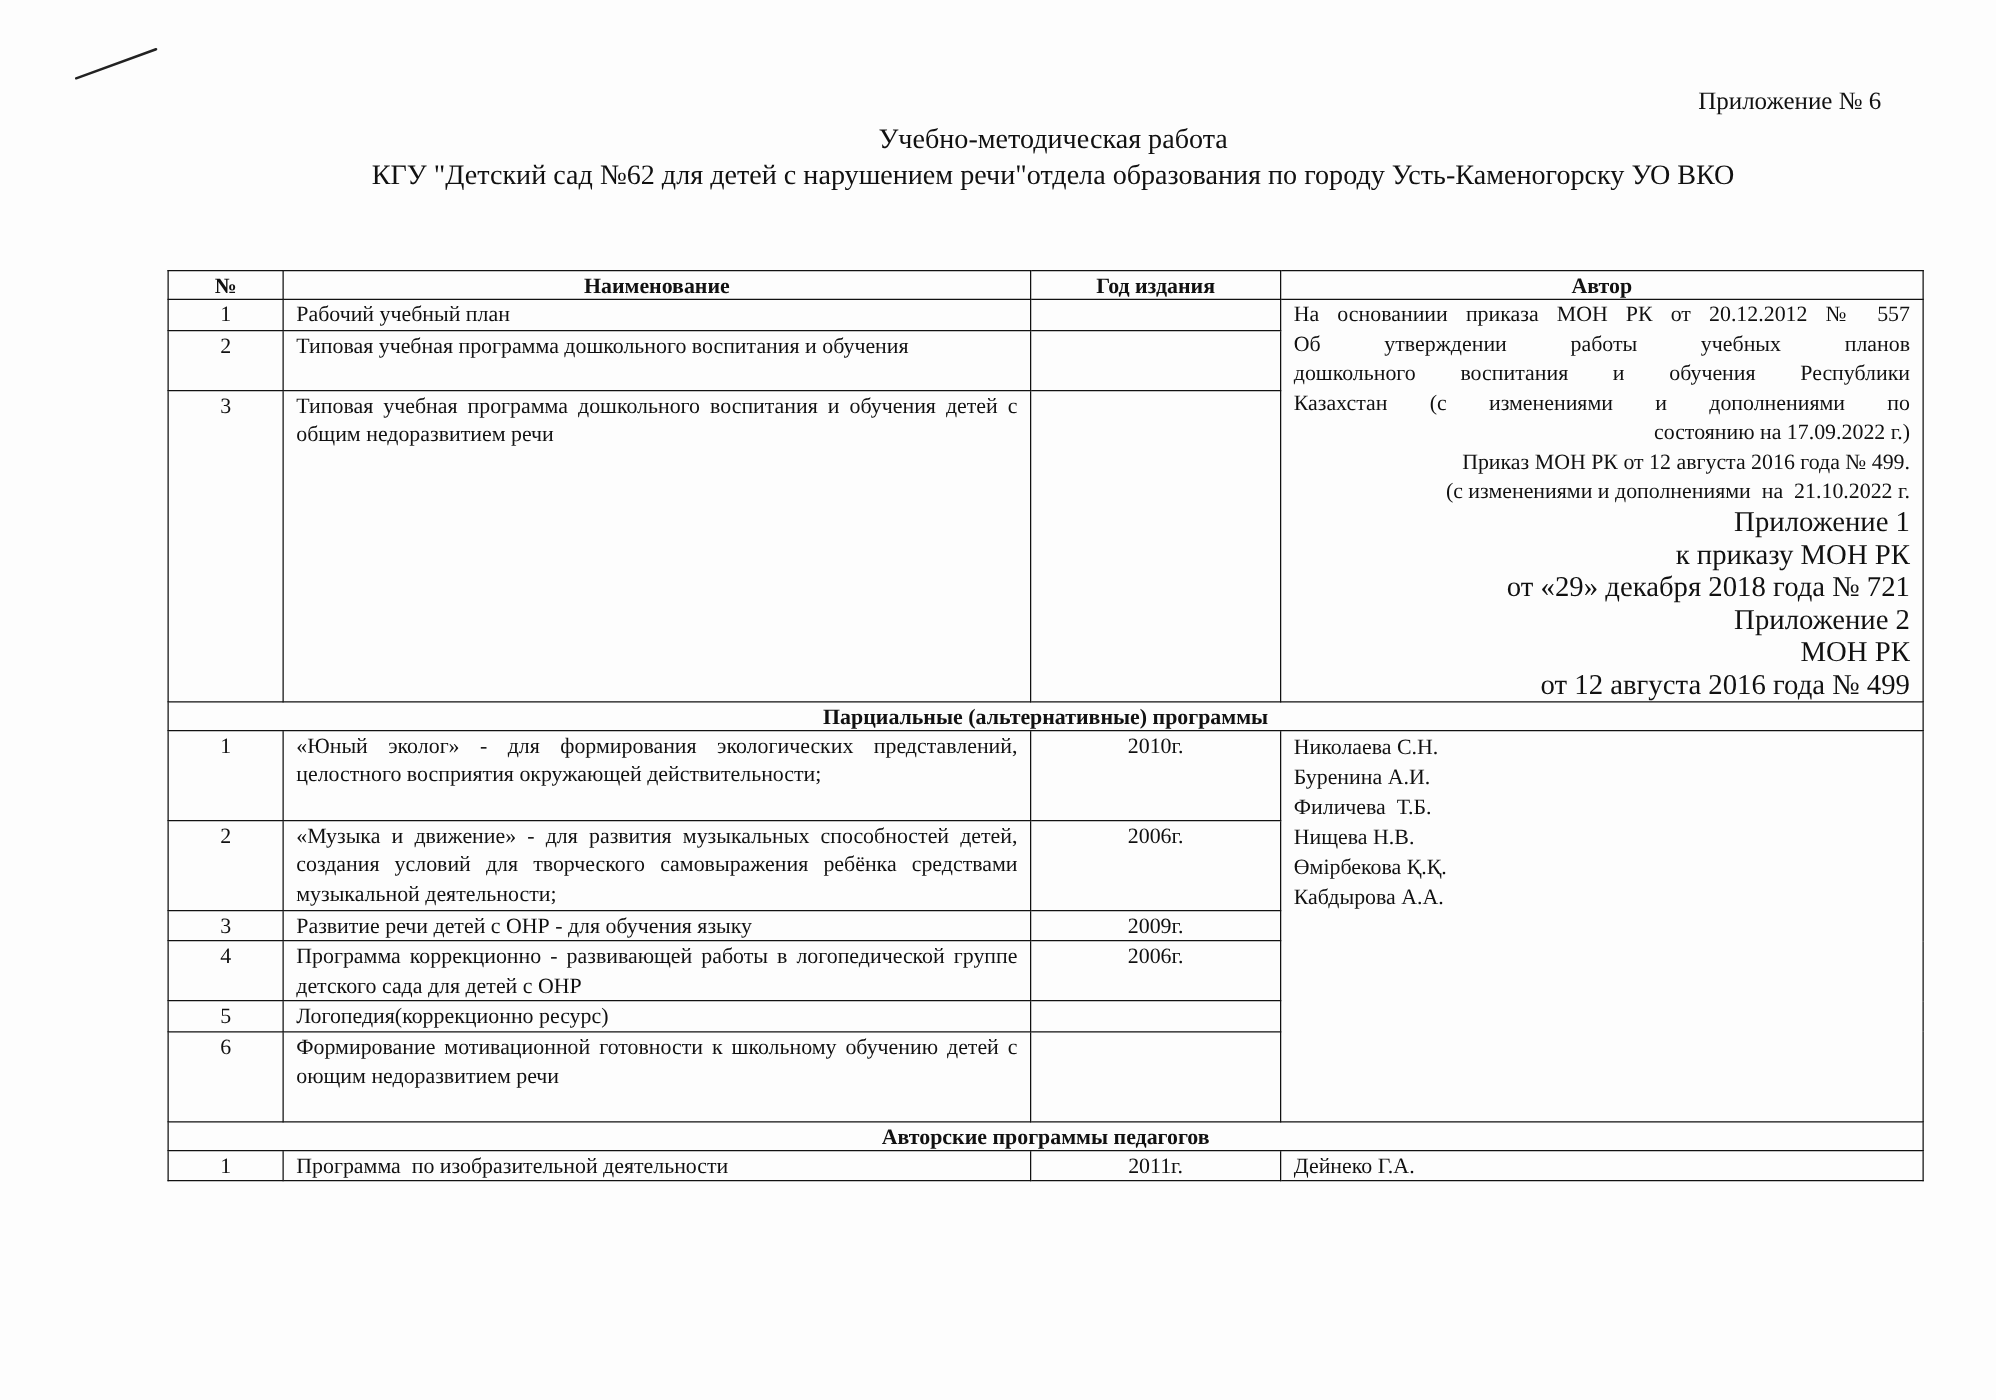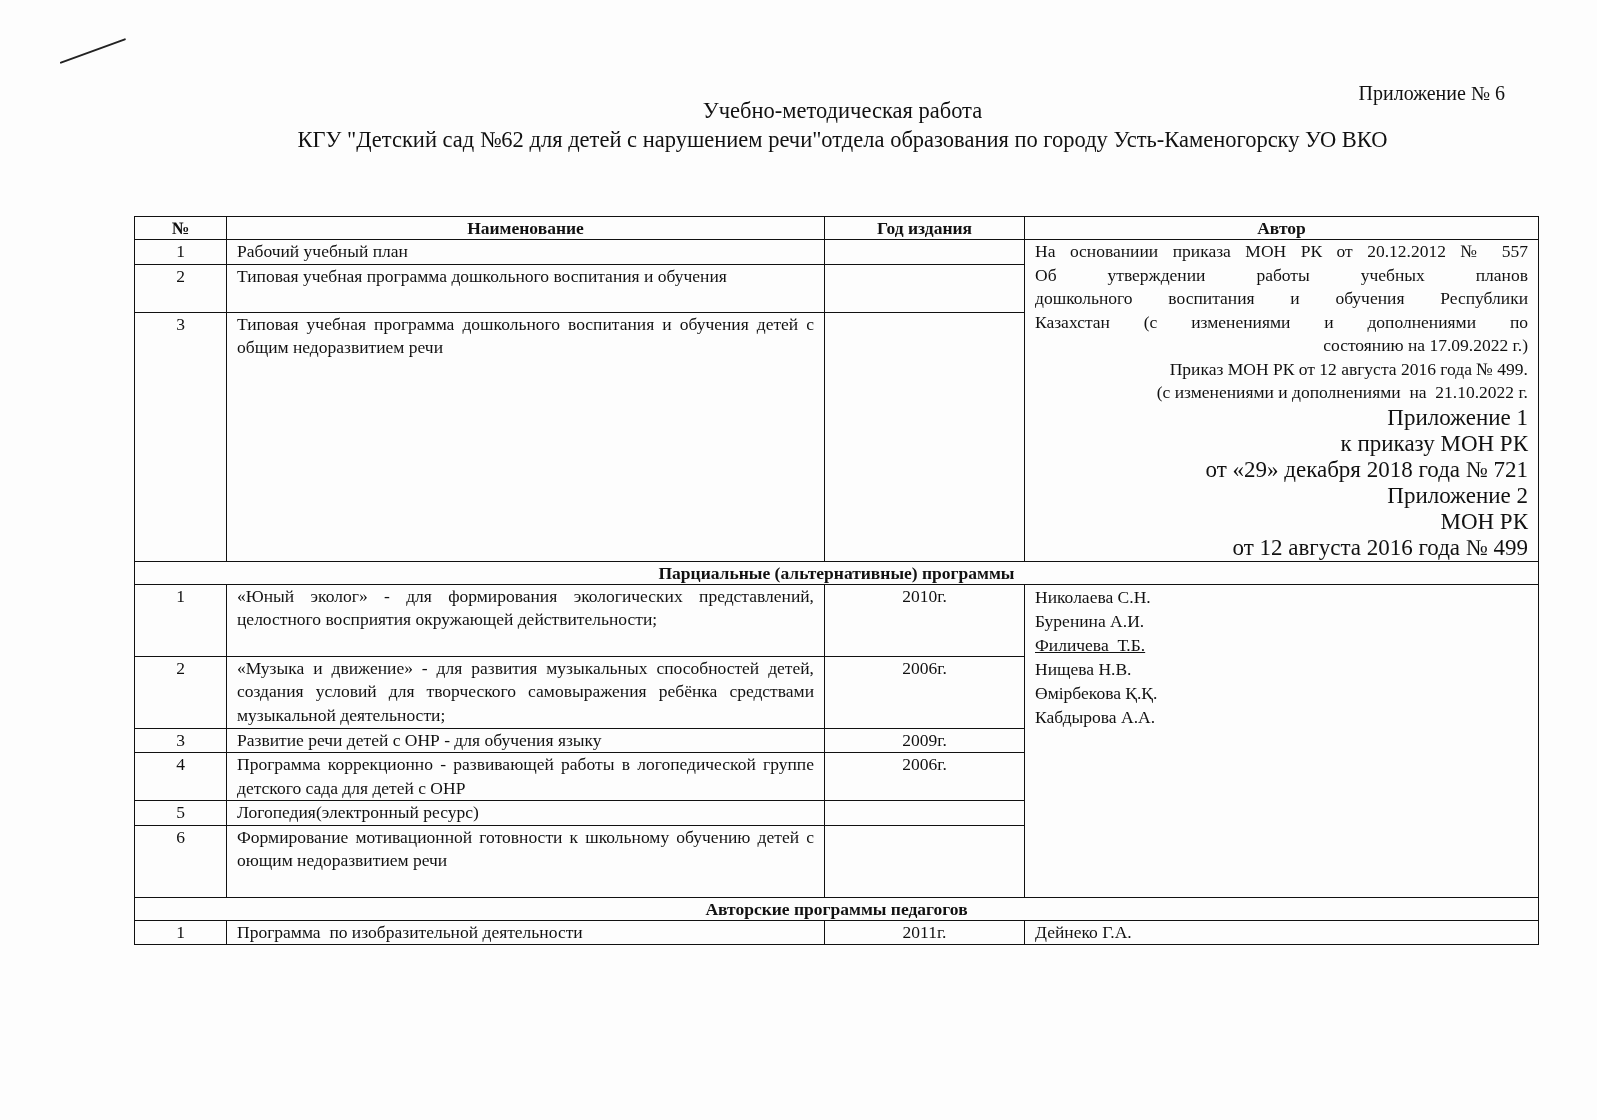--- a/index.html
+++ b/index.html
@@ -5,21 +5,21 @@
   html, body { margin: 0; padding: 0; }
   body {
     width: 1597px; height: 1120px; background: #fdfdfd; position: relative; overflow: hidden;
     font-family: "Liberation Serif", serif; color: #111;
   }
   .pen-mark {
     position: absolute; left: 60px; top: 62px; width: 70px; height: 2px; background: #222;
     transform: rotate(-20deg); transform-origin: left center; border-radius: 2px;
   }
   .appendix {
-    position: absolute; right: 92px; top: 82px; font-size: 20px;
+    position: absolute; right: 92px; top: 70px; font-size: 20px;
   }
   .title-block {
     position: absolute; left: 0; width: 1597px; top: 96px; text-align: center; font-size: 22.5px; line-height: 29px; padding-left: 44px;
   }
   table.doc {
     position: absolute; left: 134px; top: 216px; width: 1404px; border-collapse: collapse;
     font-size: 17.5px; line-height: 23.5px; table-layout: fixed;
   }
   table.doc td, table.doc th {
     border: 1.5px solid #111; padding: 0 10px; vertical-align: top;
@@ -102,21 +102,21 @@
     <tr>
       <td class="section" colspan="4">Парциальные (альтернативные) программы</td>
     </tr>
     <tr style="height:72px;">
       <td class="num">1</td>
       <td class="name">«Юный эколог» - для формирования экологических представлений, целостного восприятия окружающей действительности;</td>
       <td class="year">2010г.</td>
       <td class="author" rowspan="6">
         <span class="names-line">Николаева С.Н.</span>
         <span class="names-line">Буренина А.И.</span>
-        <span class="names-line" style="white-space:pre;text-decoration:underline;">Филичева  Т.Б.</span>
+        <span class="names-line" style="white-space:pre;">Филичева  Т.Б.</span>
         <span class="names-line">Нищева Н.В.</span>
         <span class="names-line">Өмірбекова Қ.Қ.</span>
         <span class="names-line">Кабдырова А.А.</span>
       </td>
     </tr>
     <tr style="height:72px;">
       <td class="num">2</td>
       <td class="name">«Музыка и движение» - для развития музыкальных способностей детей, создания условий для творческого самовыражения ребёнка средствами музыкальной деятельности;</td>
       <td class="year">2006г.</td>
     </tr>
@@ -125,21 +125,21 @@
       <td class="name">Развитие речи детей с ОНР - для обучения языку</td>
       <td class="year">2009г.</td>
     </tr>
     <tr style="height:48px;">
       <td class="num">4</td>
       <td class="name">Программа коррекционно - развивающей работы в логопедической группе детского сада для детей с ОНР</td>
       <td class="year">2006г.</td>
     </tr>
     <tr style="height:24px;">
       <td class="num">5</td>
-      <td class="name">Логопедия(электронный ресурс)</td>
+      <td class="name">Логопедия(коррекционно ресурс)</td>
       <td class="year"></td>
     </tr>
     <tr style="height:72px;">
       <td class="num">6</td>
       <td class="name">Формирование мотивационной готовности к школьному обучению детей с оющим недоразвитием речи</td>
       <td class="year"></td>
     </tr>
 
     <tr>
       <td class="section" colspan="4">Авторские программы педагогов</td>

